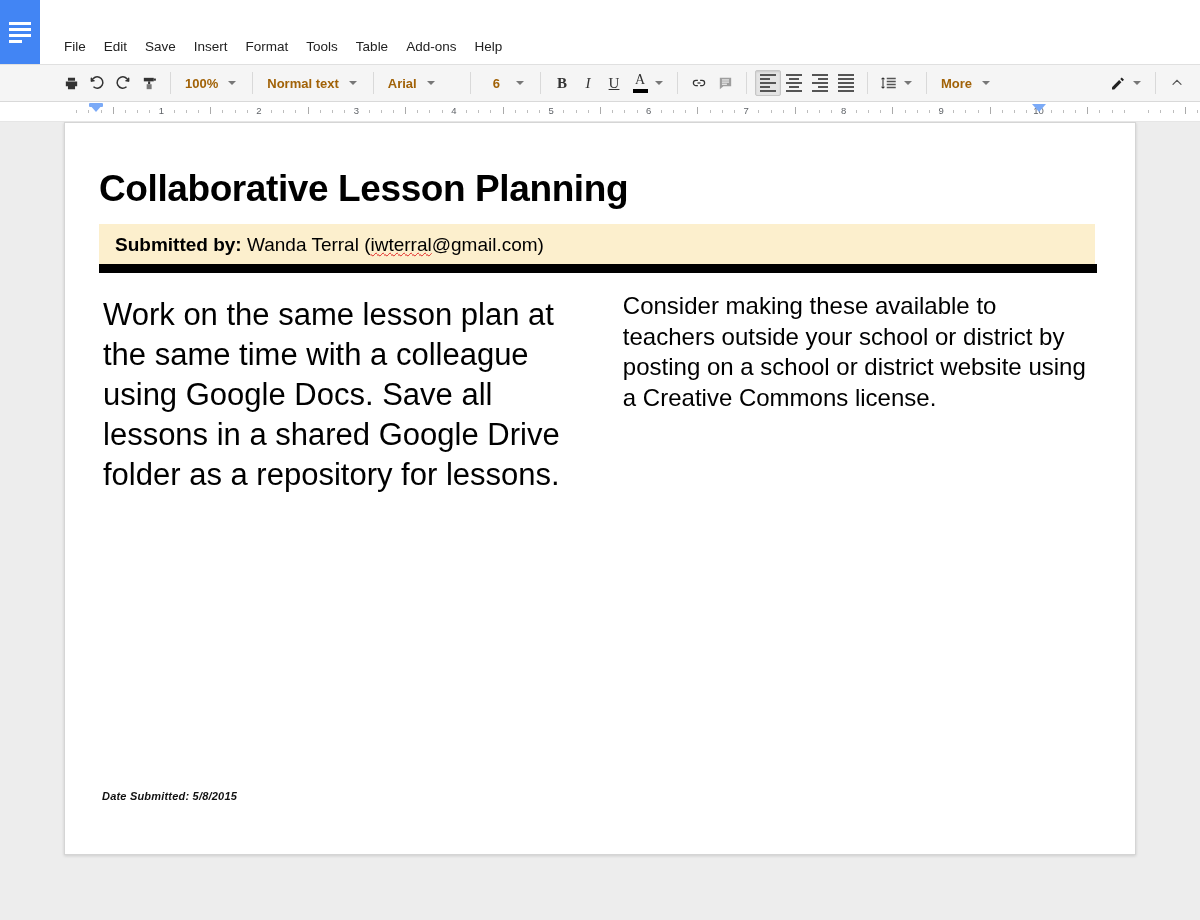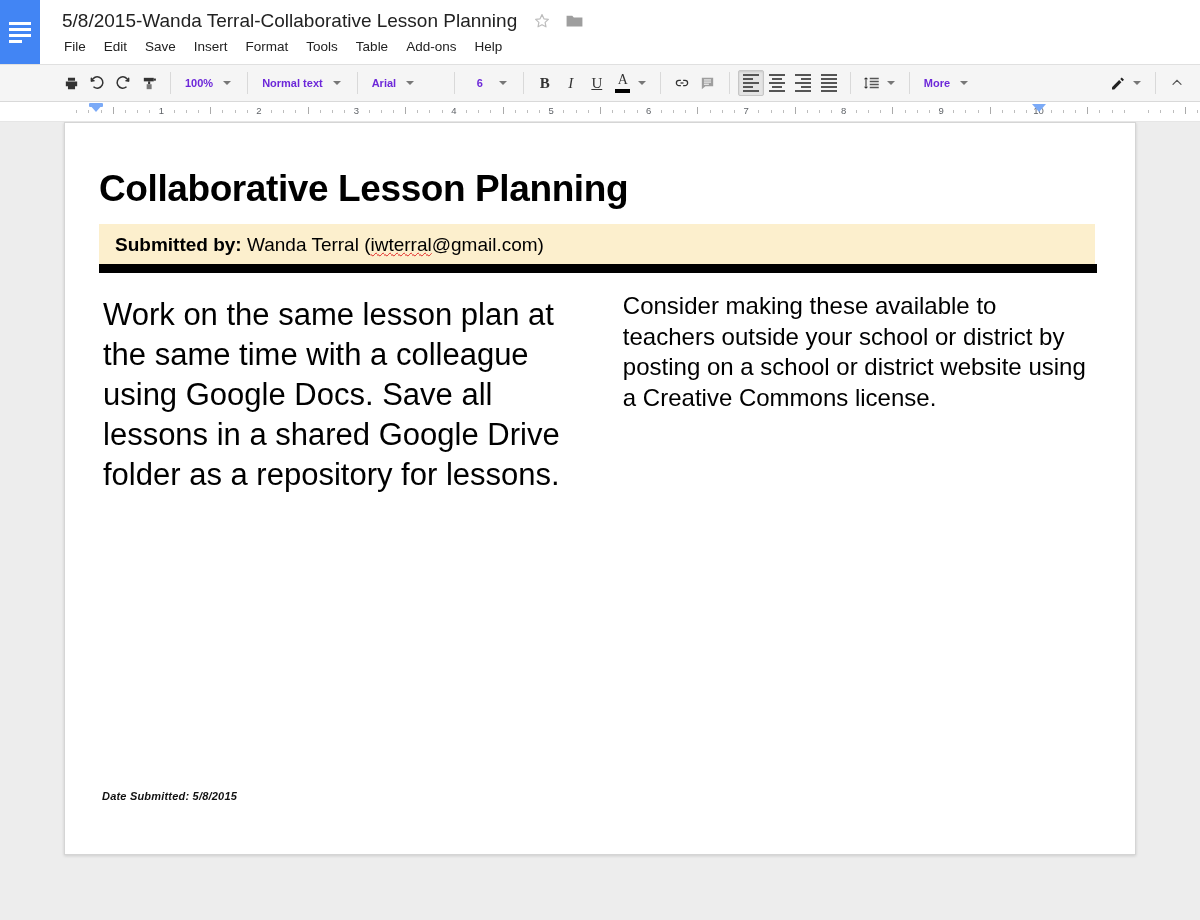--- a/index.html
+++ b/index.html
@@ -116,21 +116,21 @@
   }
   .tb-combo .val { padding-right: 8px; }
   .caret {
     width: 0; height: 0;
     border-left: 4px solid transparent;
     border-right: 4px solid transparent;
     border-top: 4px solid #777;
     margin: 0 6px 0 2px;
   }
   .tb-text {
-    font-size: 11px; color: #6d28d9; font-weight: bold;
+    font-size: 13px; color: #a16207; font-weight: bold;
   }
   .tb-right {
     margin-left: auto;
     display: flex; align-items: center;
     padding-right: 10px;
   }
   .combo-100 { min-width: 46px; }
   .combo-style { min-width: 92px; }
   .combo-font { min-width: 80px; }
   .combo-size { min-width: 36px; justify-content: center; }
@@ -293,35 +293,20 @@
 
   <div class="docs-logo">
     <div class="docs-logo-glyph">
       <i></i>
         <i></i>
         <i></i>
         <i></i>
     </div>
   </div>
 
-  <div class="title-row">
-    <div class="doc-title">5/8/2015-Wanda Terral-Collaborative Lesson Planning</div>
-
-    <span class="star-icon">
-      <svg width="18" height="18" viewBox="0 0 24 24">
-        <path d="M12 3.5l2.6 5.55 5.9.75-4.35 4.1 1.15 5.85L12 16.9l-5.3 2.85L7.85 13.9 3.5 9.8l5.9-.75L12 3.5z" fill="none" stroke="#bdbdbd" stroke-width="1.6" stroke-linejoin="round"></path>
-      </svg>
-    </span>
-
-    <span class="folder-icon">
-      <svg width="19" height="16" viewBox="0 0 24 20">
-        <path d="M2 3.5h7.2l1.9 2.2H22V17H2V3.5z" fill="#9e9e9e"></path>
-      </svg>
-    </span>
-  </div>
 
   <div class="menubar">
     <div class="menu-item">File</div>
     <div class="menu-item">Edit</div>
     <div class="menu-item">Save</div>
     <div class="menu-item">Insert</div>
     <div class="menu-item">Format</div>
     <div class="menu-item">Tools</div>
     <div class="menu-item">Table</div>
     <div class="menu-item">Add-ons</div>

